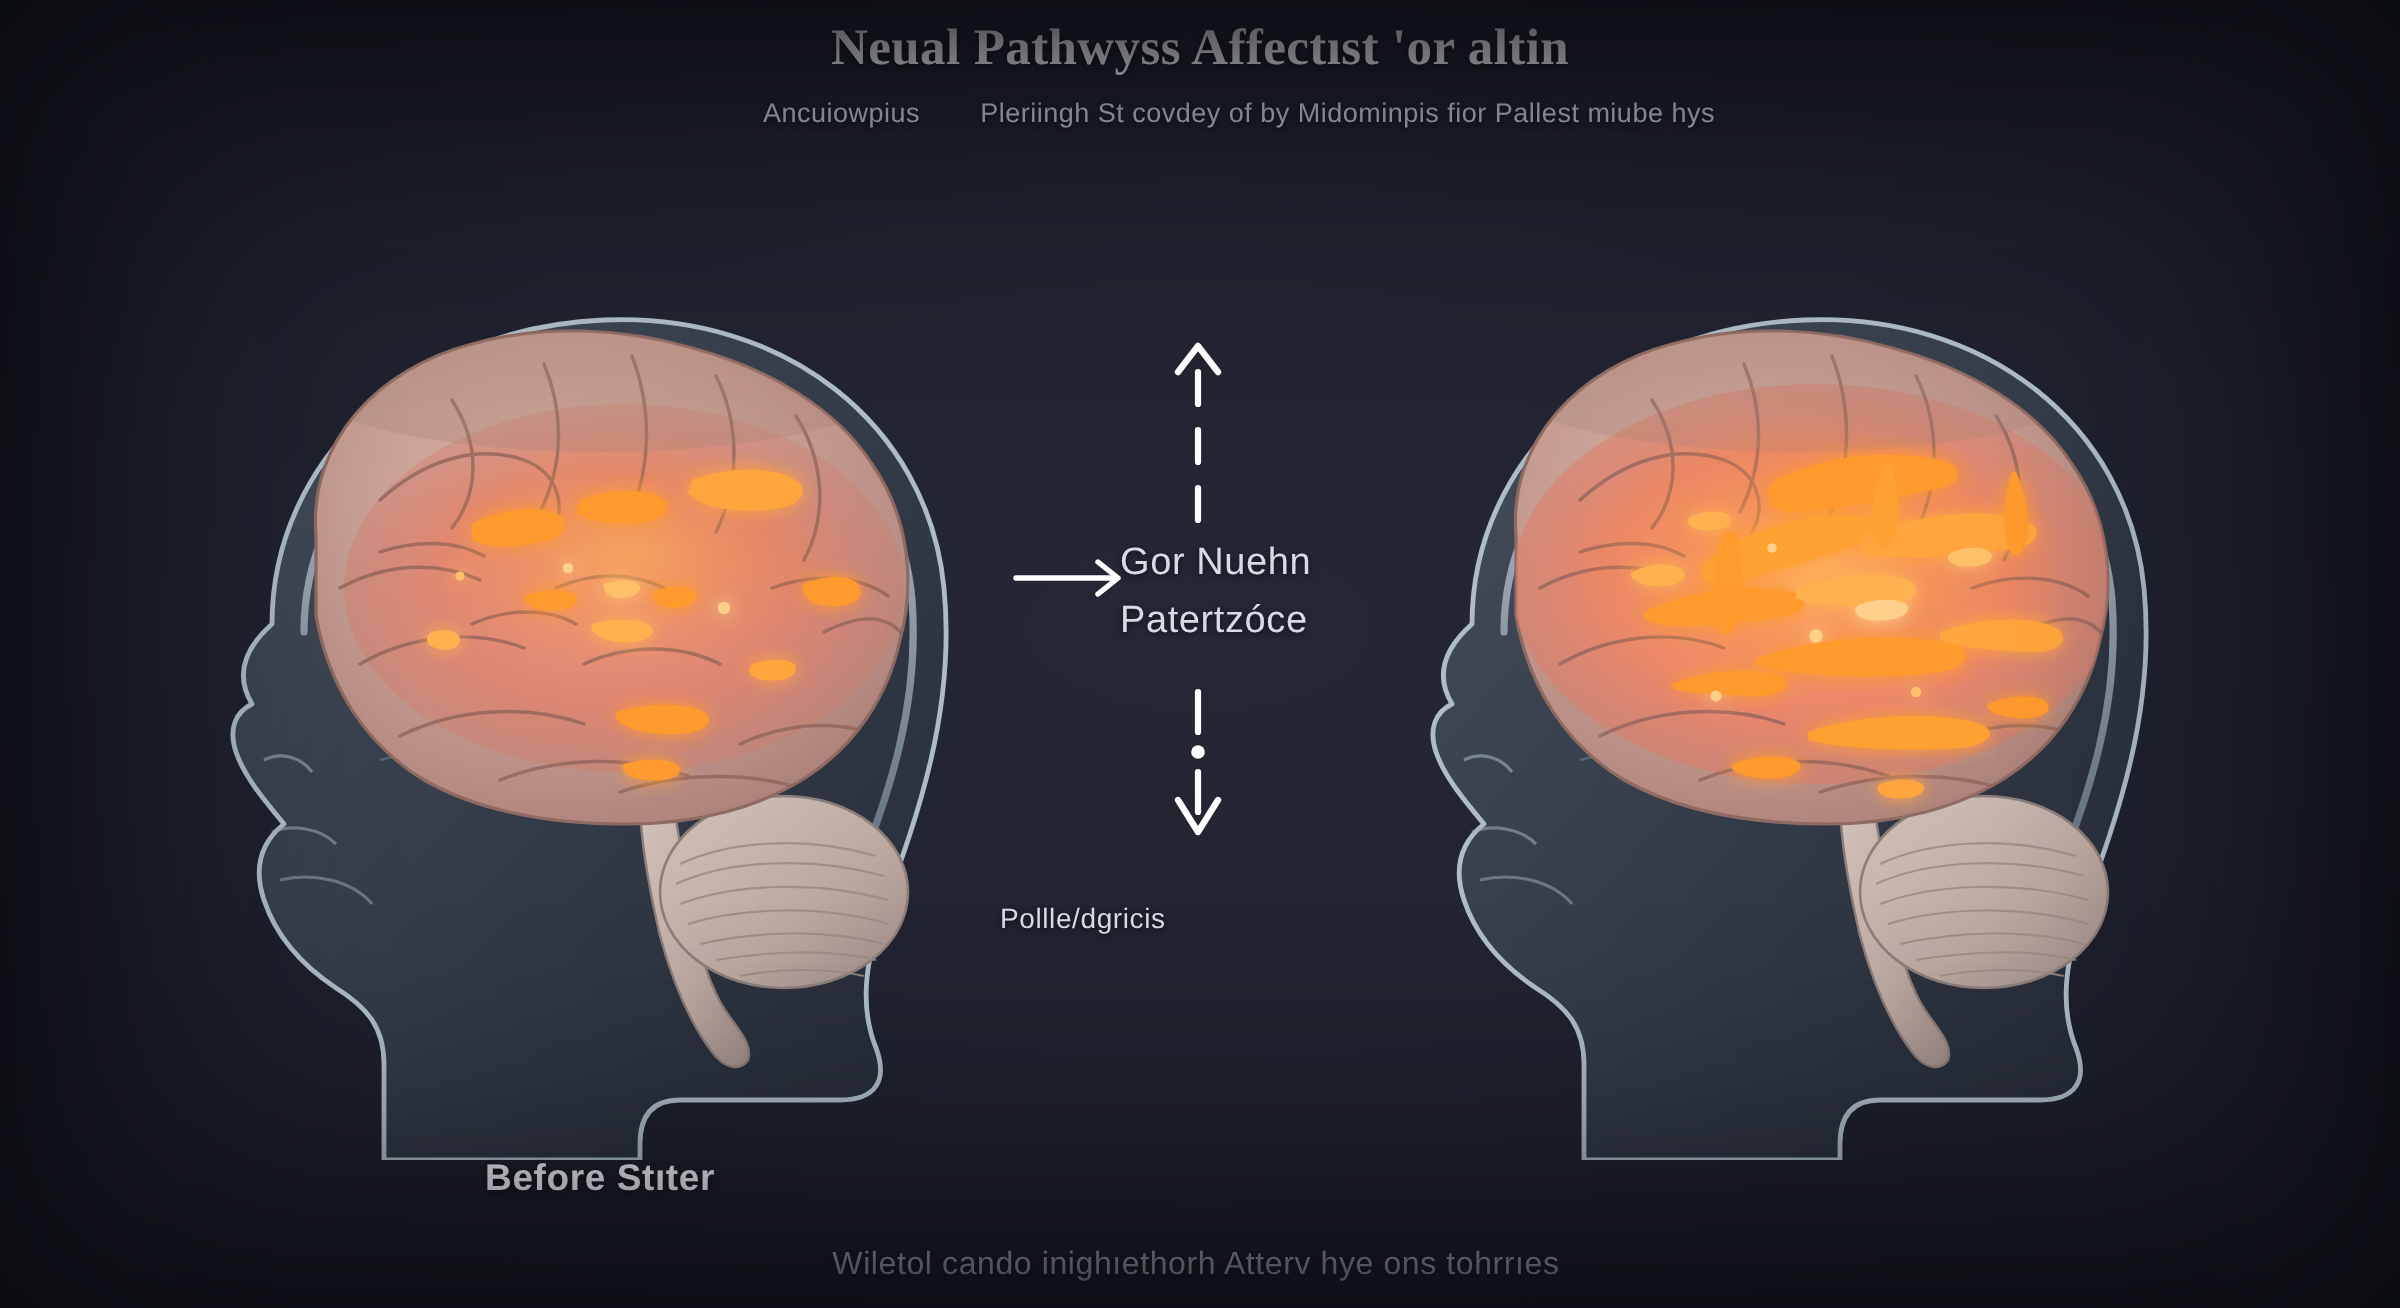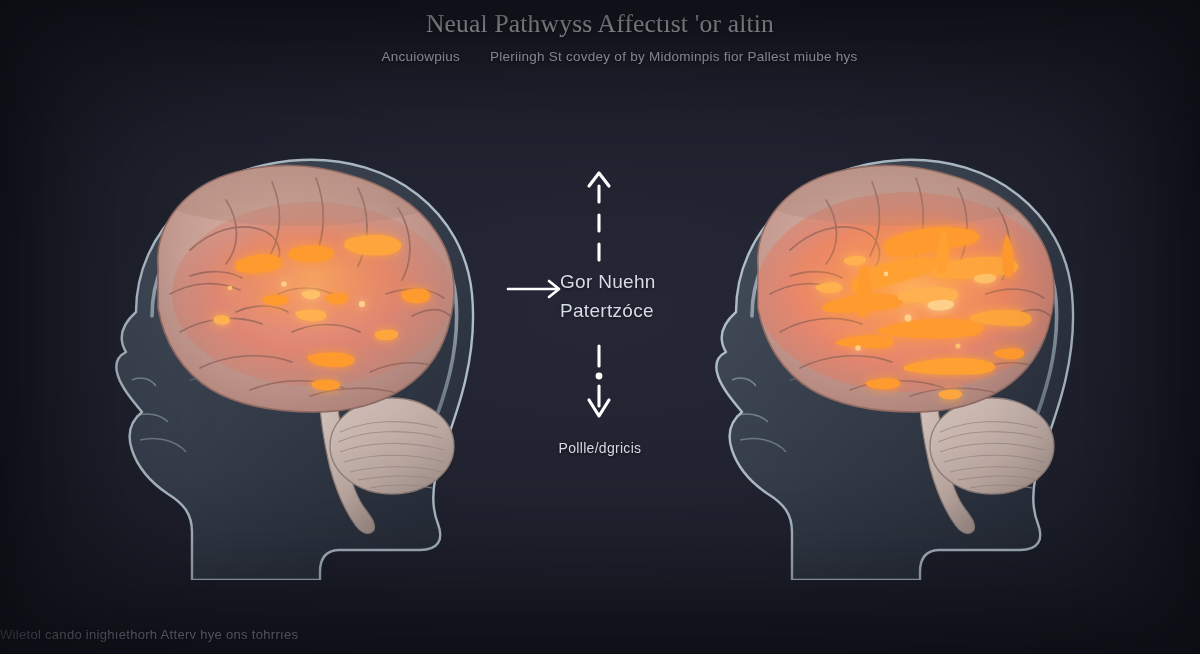--- a/index.html
+++ b/index.html
@@ -30,21 +30,21 @@
   
   .header {
     position: absolute;
     top: 8px; left: 0; right: 0;
     text-align: center;
     z-index: 25;
   }
   .title {
     font-family: "Liberation Serif", serif;
     font-size: 25.5px;
-    font-weight: 400;
+    font-weight: 700;
     color: #f2f3f7;
     letter-spacing: 0.2px;
     text-shadow: 0 1px 4px rgba(0,0,0,0.65);
     margin: 0;
     line-height: 1.25;
   }
   .subtitle {
     margin-top: 9px;
     font-size: 13.5px;
     font-weight: 400;
@@ -106,36 +106,36 @@
     color: #d7dbe6;
     letter-spacing: 0.3px;
     line-height: 1.5;
     text-shadow: 0 1px 3px rgba(0,0,0,0.6);
   }
   .center-label .l2 { display: block; }
 
   .lower-label {
     position: absolute;
     left: 0px;
-    top: 290px;
+    top: 301px;
     width: 200px;
-    text-align: center;
+    text-align: left;
     font-size: 14px;
     color: #d7dbe6;
     letter-spacing: 0.3px;
     text-shadow: 0 1px 3px rgba(0,0,0,0.6);
   }
 
   
   .footer {
     position: absolute;
     bottom: 12px;
     left: 0; right: 4px;
-    text-align: left;
-    font-size: 13px;
+    text-align: center;
+    font-size: 16px;
     color: #b9bfcf;
     letter-spacing: 0.3px;
     text-shadow: 0 1px 3px rgba(0,0,0,0.55);
     z-index: 25;
   }
 </style>
 </head>
 <body>
 
 <div id="figure">
@@ -309,20 +309,21 @@
                        C273 309 270 305 272 302 Z" fill="#ff9a2e"></path>
               <circle cx="322" cy="224" r="3.1" fill="#ffd089"></circle>
               <circle cx="244" cy="204" r="2.6" fill="#ffd089"></circle>
               <circle cx="190" cy="208" r="2.3" fill="#ffc06b"></circle>
             </g>
           </g>
         </g>
       </svg>
     </div>
   </div>
+  <div class="caption caption-left">Before Stıter</div>
 
   <div class="panel panel-right">
     <div class="stage">
       <svg viewBox="0 0 520 500" preserveAspectRatio="xMidYMid meet">
         <defs>
           <linearGradient id="headFillR" x1="0" y1="0" x2="1" y2="1">
             <stop offset="0%" stop-color="#49525f" stop-opacity="0.92"></stop>
             <stop offset="45%" stop-color="#39424f" stop-opacity="0.86"></stop>
             <stop offset="100%" stop-color="#252c37" stop-opacity="0.80"></stop>
           </linearGradient>

